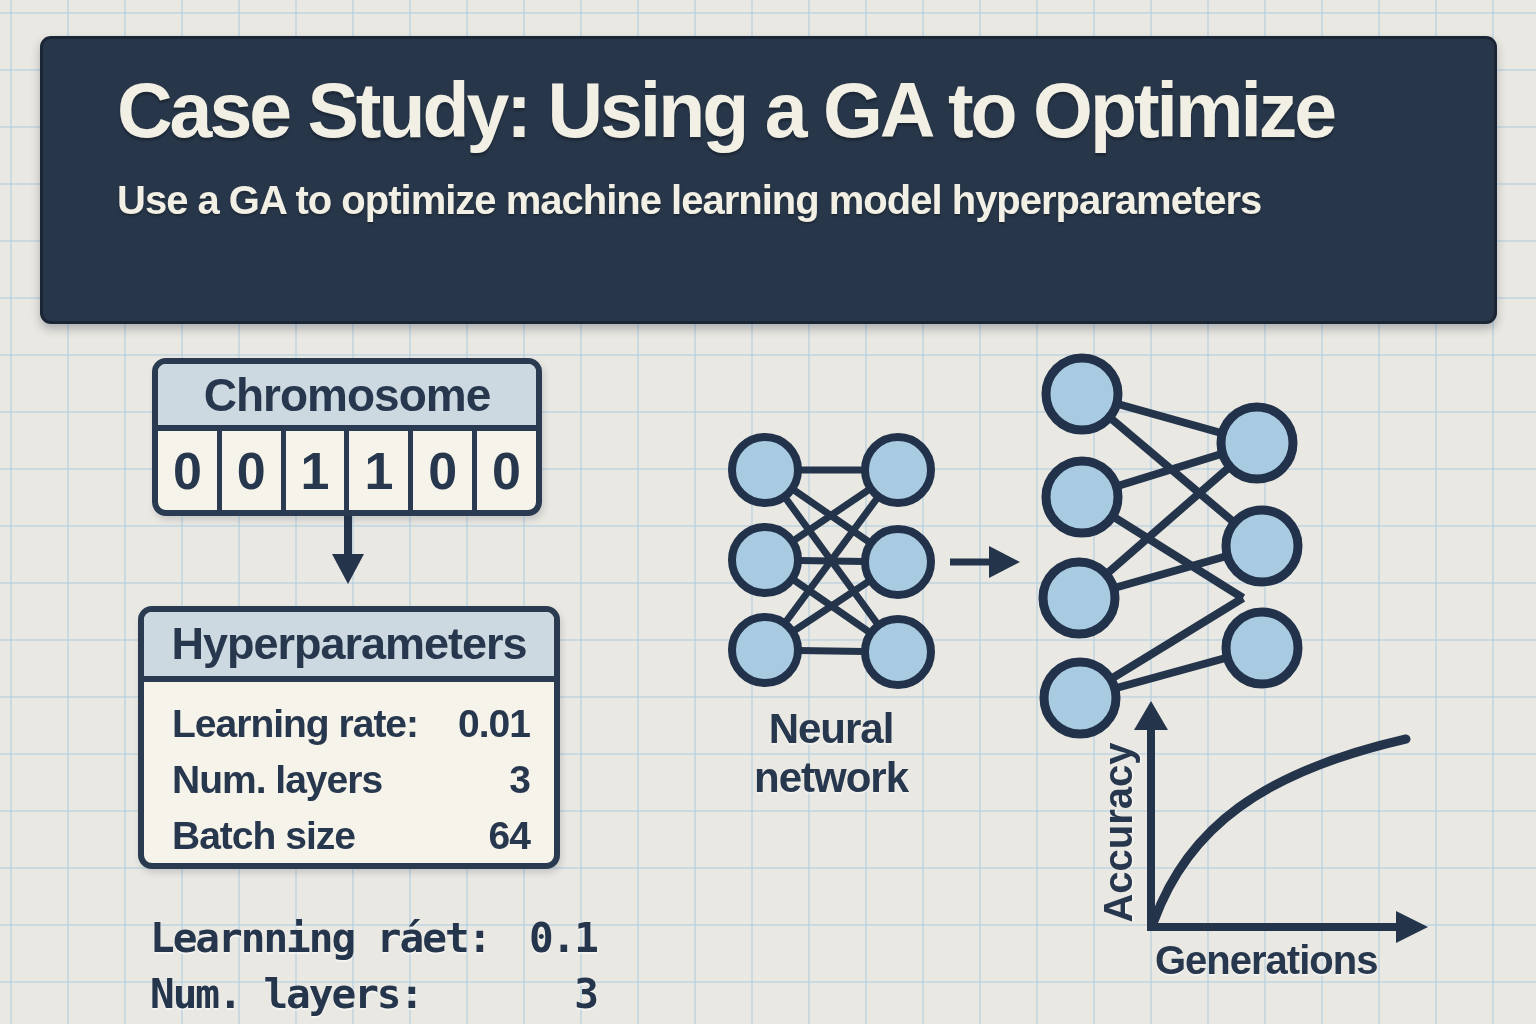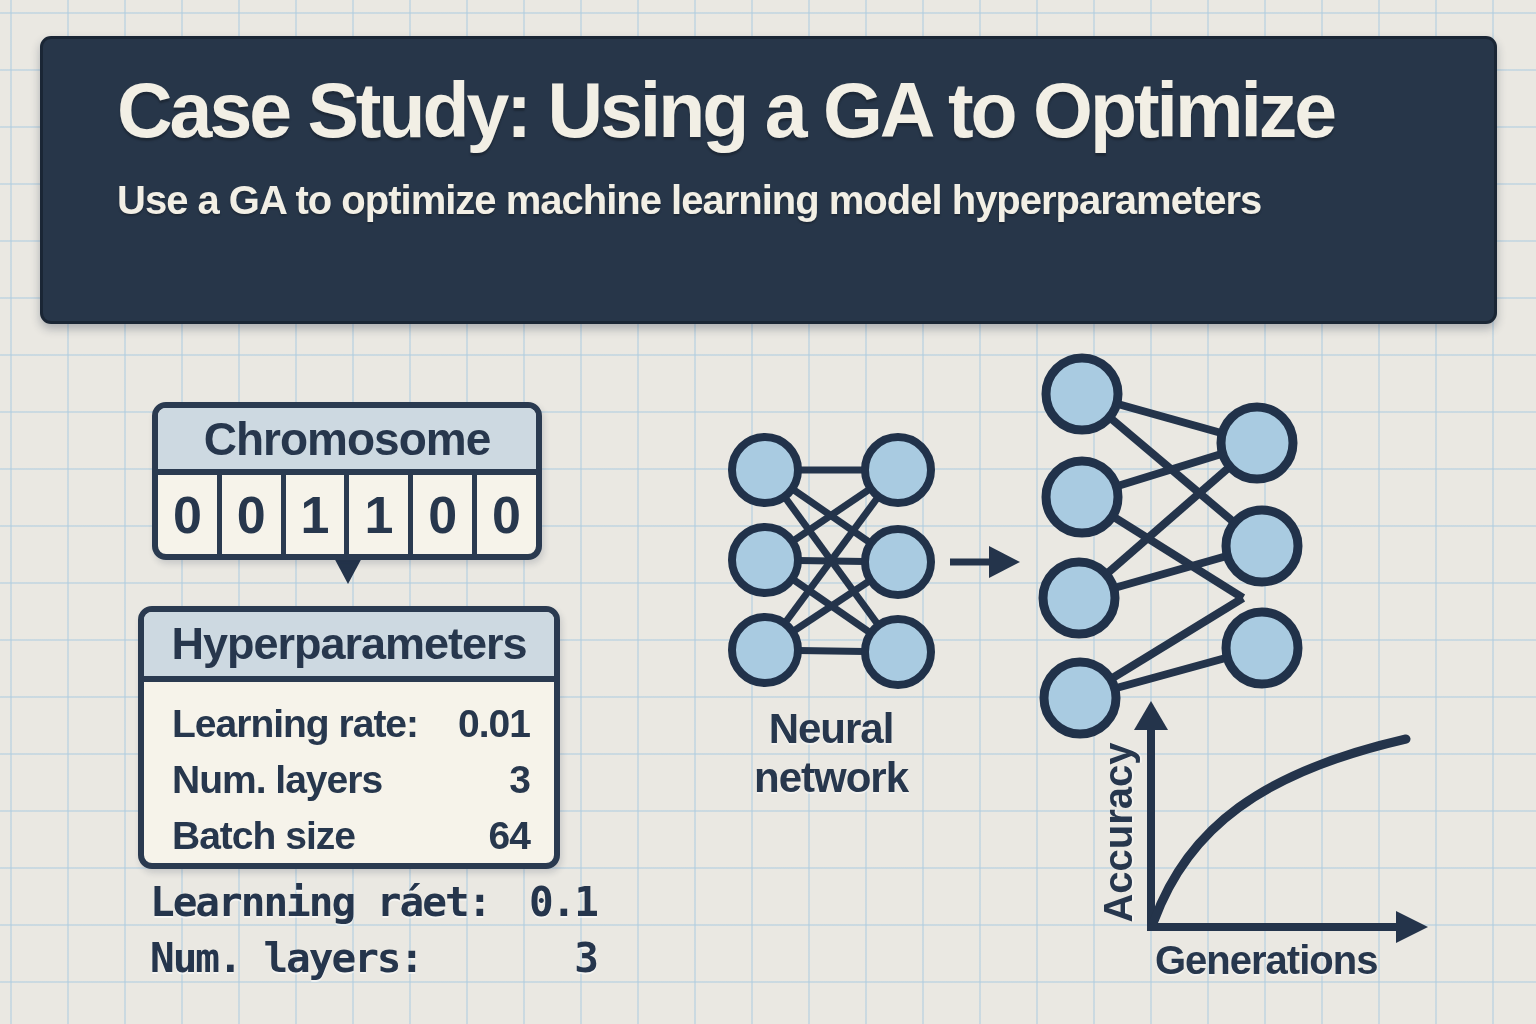--- a/index.html
+++ b/index.html
@@ -51,21 +51,21 @@
     background: #f6f3ea;
   }
   .frame .frame-header {
     background: #cdd9e1;
     border-bottom: 6px solid #2a3a50;
     display: flex; align-items: center; justify-content: center;
     color: #27374d; font-weight: 700;
   }
 
   
-  #chromosome-box { left: 152px; top: 358px; width: 390px; height: 158px; margin-top: 44px; }
+  #chromosome-box { left: 152px; top: 358px; width: 390px; height: 158px; }
   #chromosome-box .frame-header { height: 67px; font-size: 46px; letter-spacing: -1px; }
   .bits-row { display: flex; height: 79px; }
   .bit-cell {
     flex: 1; display: flex; align-items: center; justify-content: center;
     font-size: 52px; font-weight: 700; color: #27374d;
     border-left: 5px solid #2a3a50;
   }
   .bit-cell:first-child { border-left: none; }
 
   
@@ -73,21 +73,21 @@
   #hyperparameters-box .frame-header { height: 70px; font-size: 45px; letter-spacing: -1px; }
   .hp-body { padding: 14px 24px 0 28px; }
   .hp-row {
     display: flex; justify-content: space-between; align-items: baseline;
     font-size: 39px; font-weight: 700; color: #27374d;
     line-height: 56px; letter-spacing: -1px;
   }
 
   
   #decoded-note {
-    position: absolute; left: 150px; top: 874px; width: 447px;
+    position: absolute; left: 150px; top: 910px; width: 447px;
     font-family: "DejaVu Sans Mono", monospace;
     color: #25354c; font-weight: 700;
     text-shadow: 0 2px 0 rgba(255,255,255,0.5);
   }
   .note-row {
     display: flex; justify-content: space-between; align-items: baseline;
     font-size: 41px; line-height: 56px; letter-spacing: -2px;
   }
 
   

